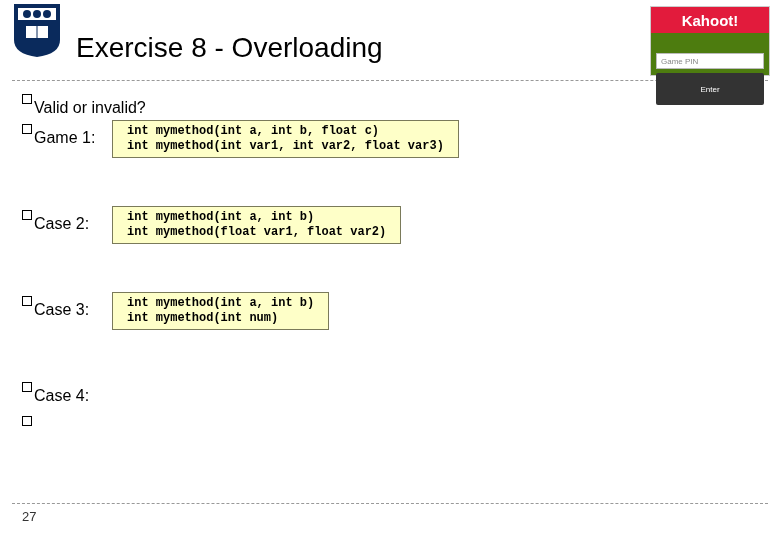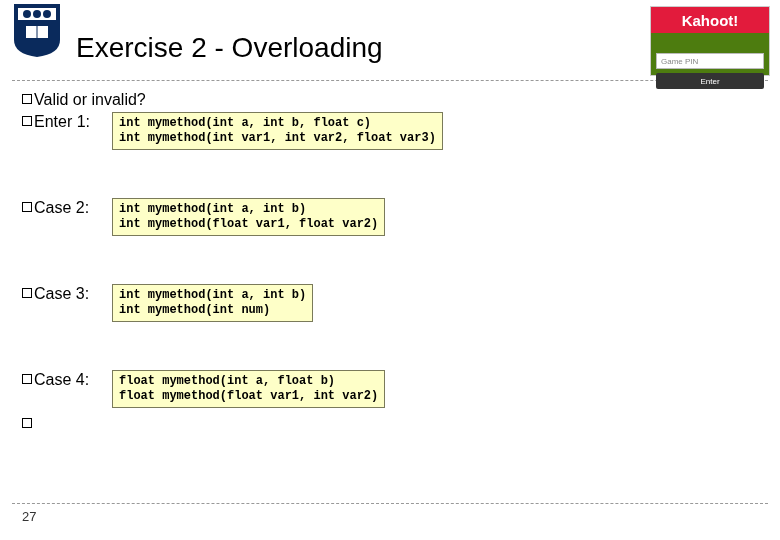--- a/index.html
+++ b/index.html
@@ -55,36 +55,37 @@
     width: 10px;
     height: 10px;
     border: 1px solid #000;
     margin-right: 2px;
     margin-top: 4px;
     flex-shrink: 0;
   }
   .label-text {
     font-size: 16px;
     line-height: 20px;
+    margin-top: 8px;
   }
   .case-row {
     display: flex;
     align-items: flex-start;
     margin-top: 0;
   }
   .case-label {
     display: flex;
     align-items: flex-start;
     width: 90px;
     flex-shrink: 0;
   }
   .code-box {
     background: #feffc8;
     border: 1px solid #7a7a5a;
-    padding: 3px 6px;
+    padding: 3px 14px;
     font-family: "Courier New", monospace;
     font-size: 12px;
     line-height: 15px;
     font-weight: bold;
     color: #000;
     white-space: pre;
   }
   .case-block { margin-bottom: 48px; }
   .case-block.first { margin-top: 2px; margin-bottom: 48px; }
   .last-checkbox {
@@ -137,21 +138,21 @@
     height: 16px;
     border: 1px solid #bbb;
     font-size: 8px;
     padding: 0 4px;
     color: #888;
     display: flex;
     align-items: center;
     background: #fff;
   }
   .kahoot-enter {
-    height: 16px;
+    height: 32px;
     background: #333;
     color: #fff;
     font-size: 8px;
     display: flex;
     align-items: center;
     justify-content: center;
     border-radius: 2px;
   }
 </style>
 </head>
@@ -162,36 +163,36 @@
     <path d="M2,2 L48,2 L48,38 Q48,52 25,55 Q2,52 2,38 Z" fill="#0a2a5c"></path>
     <rect x="6" y="6" width="38" height="12" fill="#fff"></rect>
     <circle cx="15" cy="12" r="4" fill="#0a2a5c"></circle>
     <circle cx="25" cy="12" r="4" fill="#0a2a5c"></circle>
     <circle cx="35" cy="12" r="4" fill="#0a2a5c"></circle>
     <rect x="14" y="24" width="22" height="12" fill="#fff"></rect>
     <line x1="25" y1="24" x2="25" y2="36" stroke="#0a2a5c" stroke-width="1"></line>
   </svg>
 </div>
 
-<h1 class="title">Exercise 2 - Overloading</h1>
+<h1 class="title">Exercise 8 - Overloading</h1>
 
 <div class="dashed-divider"></div>
 
 <div class="content">
 
   <div class="line">
     <span class="checkbox"></span>
     <span class="label-text">Valid or invalid?</span>
   </div>
 
   <div class="case-block first">
     <div class="case-row">
       <div class="case-label">
         <span class="checkbox"></span>
-        <span class="label-text">Enter 1:</span>
+        <span class="label-text">Game 1:</span>
       </div>
       <div class="code-box">int mymethod(int a, int b, float c)
 int mymethod(int var1, int var2, float var3)</div>
     </div>
   </div>
 
   <div class="case-block">
     <div class="case-row">
       <div class="case-label">
         <span class="checkbox"></span>
@@ -212,22 +213,20 @@
 int mymethod(int num)</div>
     </div>
   </div>
 
   <div class="case-block" style="margin-bottom:0">
     <div class="case-row">
       <div class="case-label">
         <span class="checkbox"></span>
         <span class="label-text">Case 4:</span>
       </div>
-      <div class="code-box">float mymethod(int a, float b)
-float mymethod(float var1, int var2)</div>
     </div>
     <div class="last-checkbox">
       <span class="checkbox"></span>
     </div>
   </div>
 
 </div>
 
 <div class="dashed-divider-bottom"></div>
 <div class="page-number">27</div>

